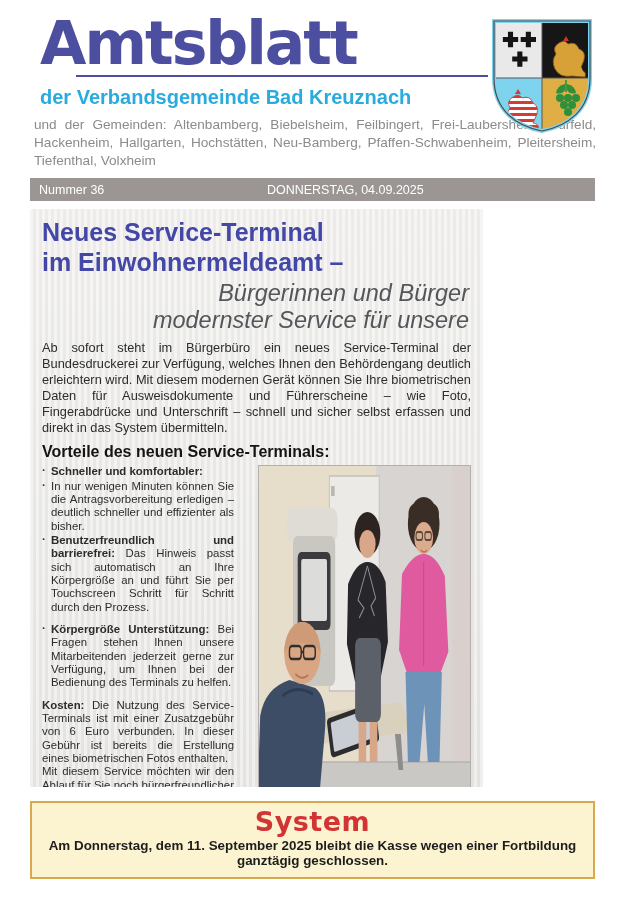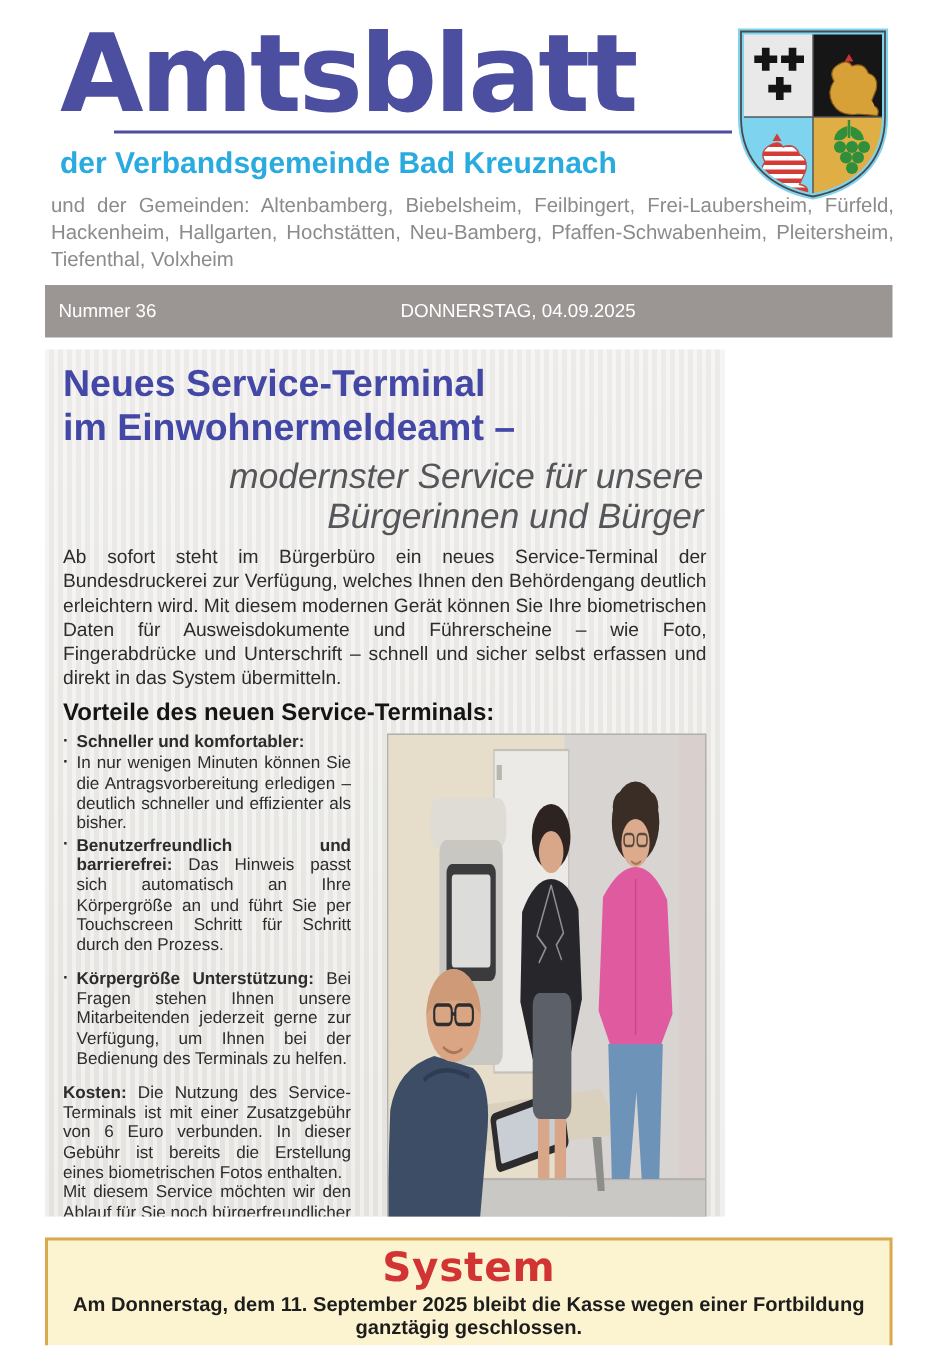--- a/index.html
+++ b/index.html
@@ -1,27 +1,27 @@
 <!DOCTYPE html>
 <html><head>
 <meta charset="utf-8">
 <style>
   html,body { margin:0; padding:0; background:#ffffff; }
   body { width:625px; height:897px; font-family:"Liberation Sans",sans-serif; }
   .page { position:relative; width:625px; height:897px; overflow:hidden; background:#fff; }
 
   
   .masthead { position:relative; padding:14px 30px 0 30px; }
-  .logo { font-family:"DejaVu Sans",sans-serif; font-weight:bold; font-size:72px; line-height:0.98;
+  .logo { font-family:"DejaVu Sans",sans-serif; font-weight:bold; font-size:60px; line-height:0.98;
           color:#4c4ea0; letter-spacing:-2px; padding-left:10px; }
   .logo-rule { height:0; border-bottom:2px solid #4c4ea0; margin:2px 0 0 46px; width:412px; }
   .crest { position:absolute; top:14px; right:26px; width:114px; height:122px; }
   .subtitle { color:#29abdf; font-weight:bold; font-size:20px; margin:9px 0 0 10px; width:430px; }
   .munis { color:#8b8b8b; font-size:13.6px; line-height:1.33; margin:7px 0 0 4px; width:562px; text-align:justify; }
-  .issue-bar { margin-top:8px; background:#9b9593; color:#ffffff; font-size:12.5px; height:35px;
+  .issue-bar { margin-top:8px; background:#9b9593; color:#ffffff; font-size:12.5px; height:23px;
                display:flex; align-items:center; padding:0 9px; box-sizing:border-box; width:565px; }
   .issue-bar .seg-l { flex:1; text-align:left; }
   .issue-bar .seg-c { flex:1.4; }
   .issue-bar .seg-r { flex:1; text-align:right; }
 
   
   .article { margin:8px 30px 0 30px; width:453px; height:578px; box-sizing:border-box;
              padding:9px 12px 8px 12px; overflow:hidden;
              background-image:
                repeating-linear-gradient(90deg, rgba(255,255,255,0.35) 0 3px, rgba(120,115,110,0.04) 3px 6px),
@@ -119,22 +119,22 @@
       <span class="seg-c">DONNERSTAG, 04.09.2025</span>
     </div>
   </div>
 
   <div class="article">
     <div class="headline">
       <div>Neues Service-Terminal</div>
       <div>im Einwohnermeldeamt –</div>
     </div>
     <div class="subheadline">
+      <div>Bürgerinnen und Bürger</div>
       <div>modernster Service für unsere</div>
-      <div>Bürgerinnen und Bürger</div>
     </div>
 
     <div class="intro">Ab sofort steht im Bürgerbüro ein neues Service-Terminal der Bundesdruckerei zur Verfügung, welches Ihnen den Behördengang deutlich erleichtern wird. Mit diesem modernen Gerät können Sie Ihre biometrischen Daten für Ausweisdokumente und Führerscheine – wie Foto, Fingerabdrücke und Unterschrift – schnell und sicher selbst erfassen und direkt in das System übermitteln.</div>
 
     <div class="benefits-h">Vorteile des neuen Service-Terminals:</div>
 
     <div class="cols">
       <div class="leftcol">
         <div class="bullet">
           <span class="lead">Schneller und komfortabler:</span>

